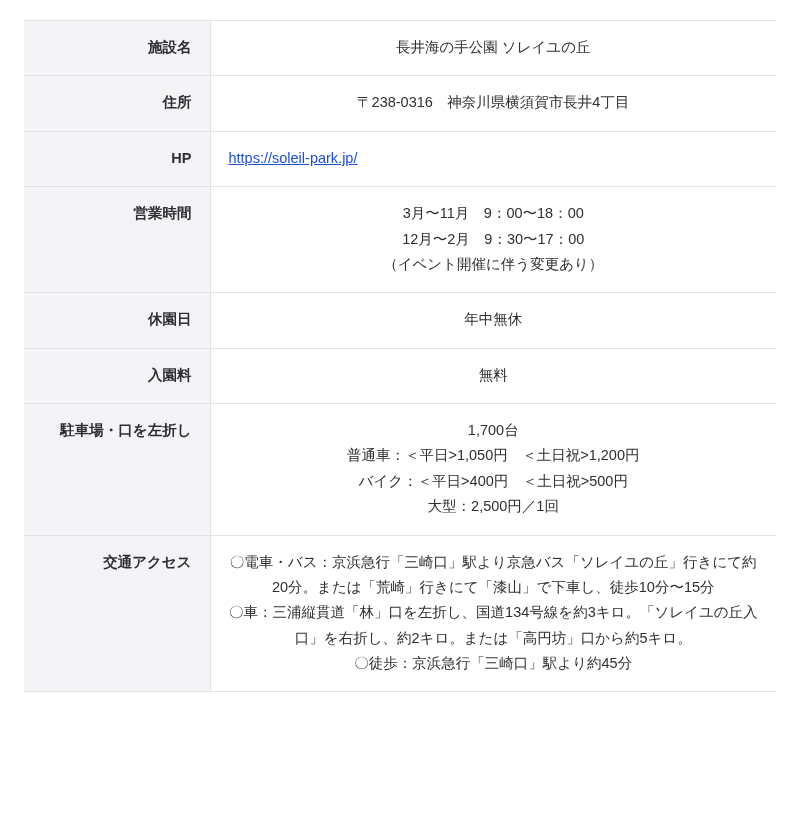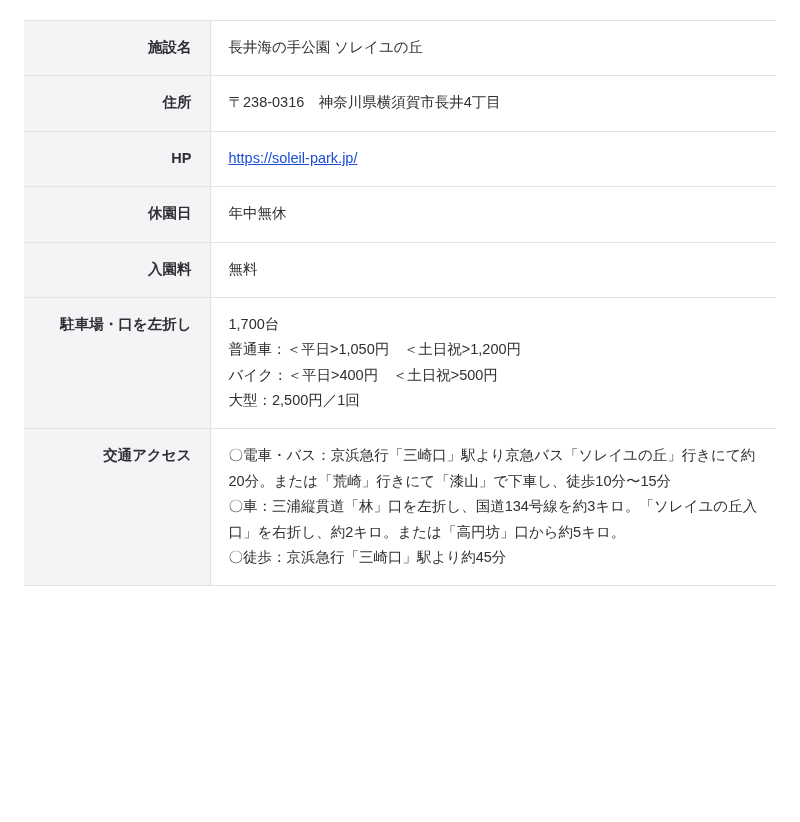--- a/index.html
+++ b/index.html
@@ -49,20 +49,21 @@
     font-weight: bold;
     color: #2f2f33;
     border-right: 1px solid #e2e2e4;
   }
   table.facility-table td {
     background: #ffffff;
     color: #2f2f33;
   }
   .cell-lines > div {
     white-space: pre-wrap;
+    text-align: center;
   }
   .val-link {
     color: #1d4ed8;
     text-decoration: underline;
     word-break: break-all;
   }
   .td-pad-lg { padding-top: 16px; padding-bottom: 17px; }
   .wrap-text { word-break: break-all; }
 </style>
 </head>
@@ -97,20 +98,30 @@
 
       <tr>
         <th>HP</th>
         <td>
           <div class="cell-lines">
             <a class="val-link" href="#">https://soleil-park.jp/</a>
           </div>
         </td>
       </tr>
 
+      <tr>
+        <th>営業時間</th>
+        <td class="td-pad-lg">
+          <div class="cell-lines">
+            <div>3月〜11月　9：00〜18：00</div>
+            <div>12月〜2月　9：30〜17：00</div>
+            <div>（イベント開催に伴う変更あり）</div>
+          </div>
+        </td>
+      </tr>
 
       <tr>
         <th>休園日</th>
         <td>
           <div class="cell-lines">
             <div>年中無休</div>
           </div>
         </td>
       </tr>
 

